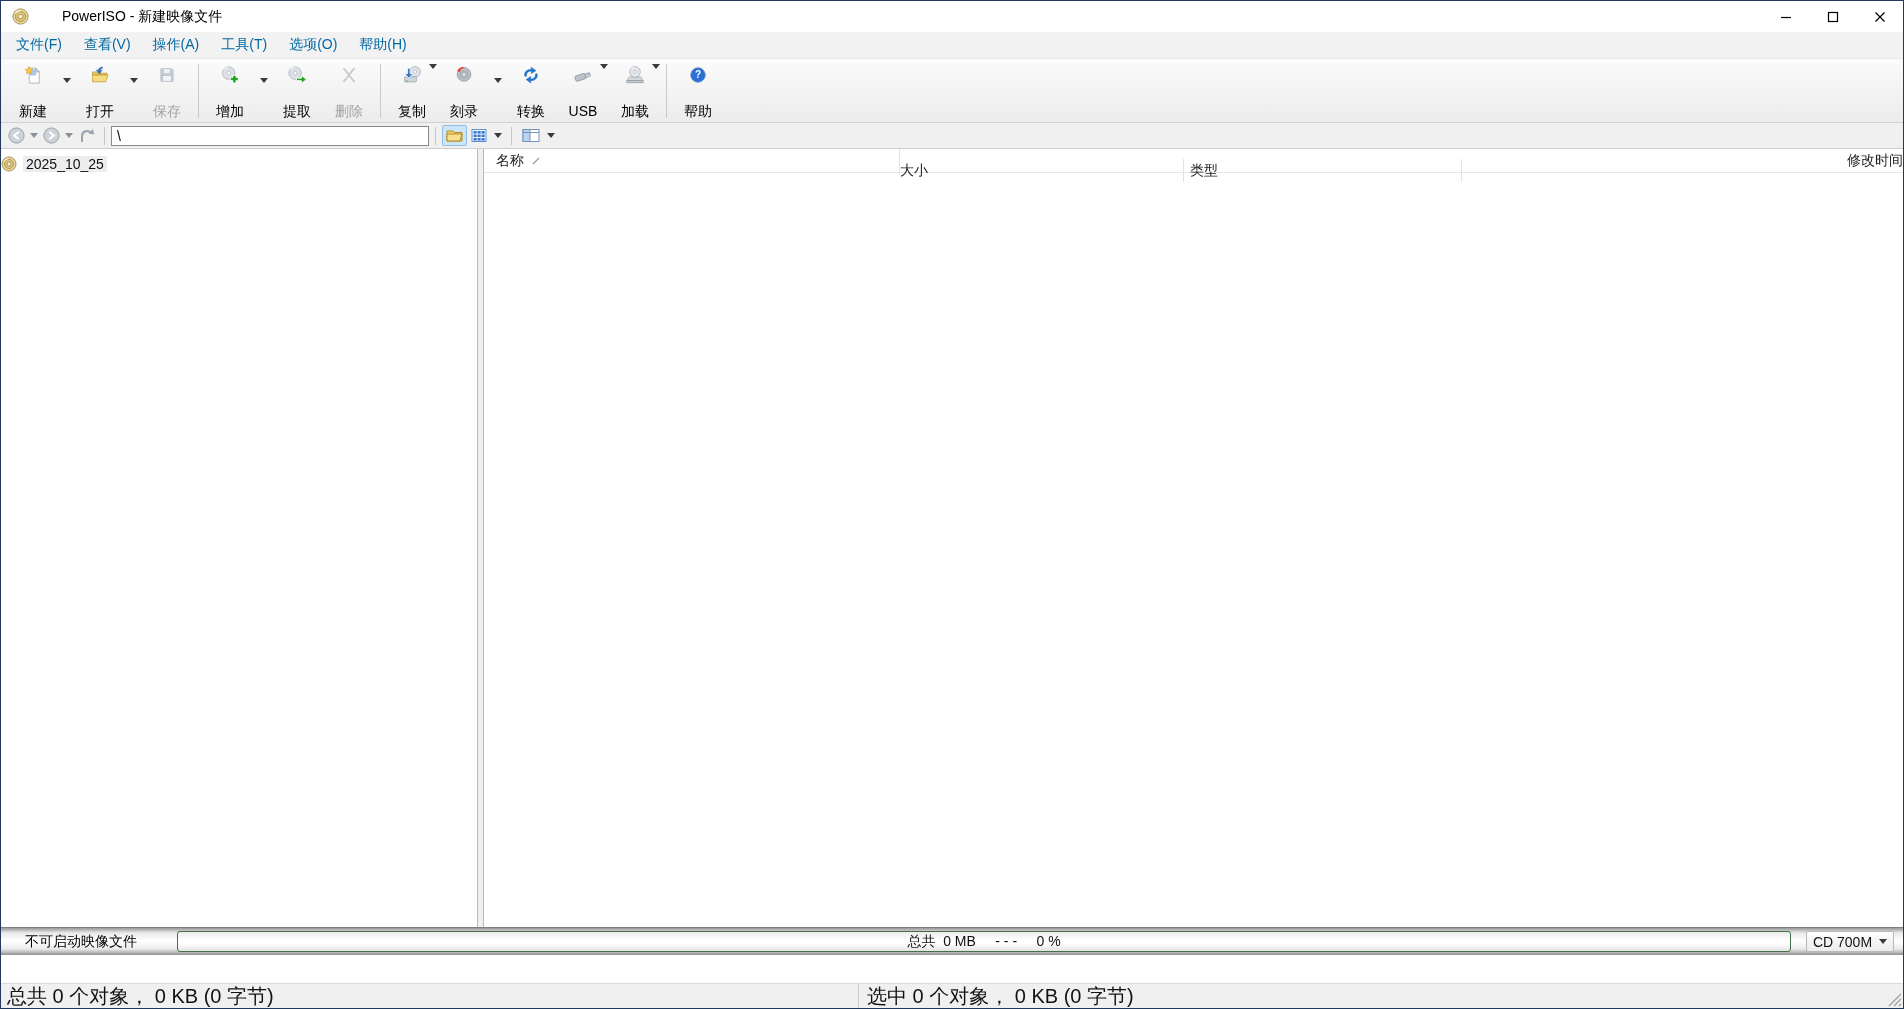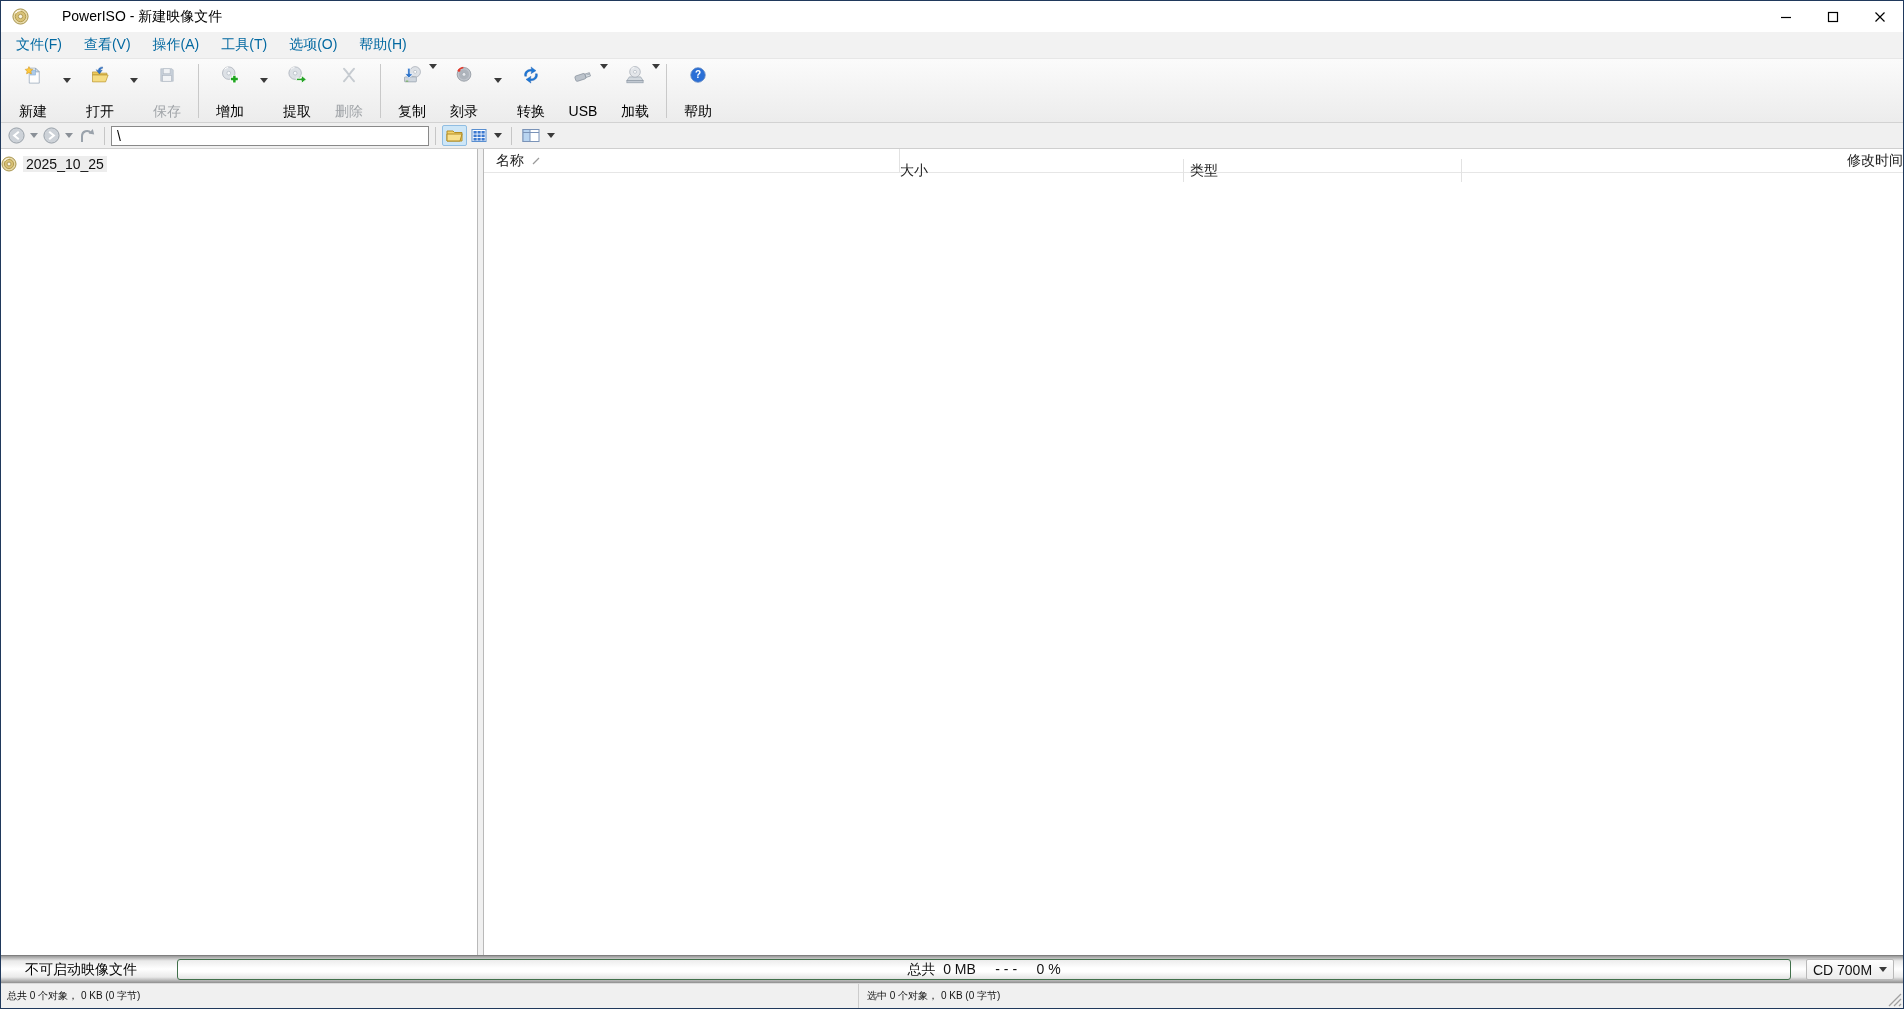--- a/index.html
+++ b/index.html
@@ -64,21 +64,21 @@
     background:linear-gradient(180deg,#989898 0%,#e9e9e9 18%,#ffffff 48%,#eaeaea 78%,#8f8f8f 100%);
     border-top:1px solid #7f7f7f; display:flex; align-items:center; }
   .boot-status { margin-left:24px; font-size:14px; color:#000; white-space:nowrap; }
   .cap-bar { position:absolute; left:176px; width:1614px; top:3px; height:21px; border:1px solid #41704b; border-radius:3px;
     background:linear-gradient(180deg,#ececec 0%,#ffffff 42%,#ffffff 62%,#e3e3e3 100%);
     display:flex; align-items:flex-end; justify-content:center; font-size:14px; white-space:pre; }
   .media-select { position:absolute; right:9px; top:3px; width:88px; height:21px; border:1px solid #b9b9b9; border-radius:2px;
     background:linear-gradient(180deg,#fdfdfd,#ececec); display:flex; align-items:center; justify-content:center; gap:7px; font-size:14px; }
 
   
-  .statusbar { height:25px; flex:0 0 auto; background:#f0f0f0; border-top:1px solid #dadada; display:flex; align-items:center; font-size:10px; position:relative; }
+  .statusbar { height:25px; flex:0 0 auto; background:#f0f0f0; border-top:1px solid #dadada; display:flex; align-items:center; font-size:20px; position:relative;margin-top:28px; }
   .sb-pane1 { width:858px; padding-left:6px; border-right:1px solid #cccccc; height:100%; display:flex; align-items:center; }
   .sb-pane2 { flex:1; padding-left:8px; height:100%; display:flex; align-items:center; }
   .grip { position:absolute; right:1px; bottom:1px; }
 </style>
 </head>
 <body>
 
 <div class="window">
 
   <div class="titlebar">

